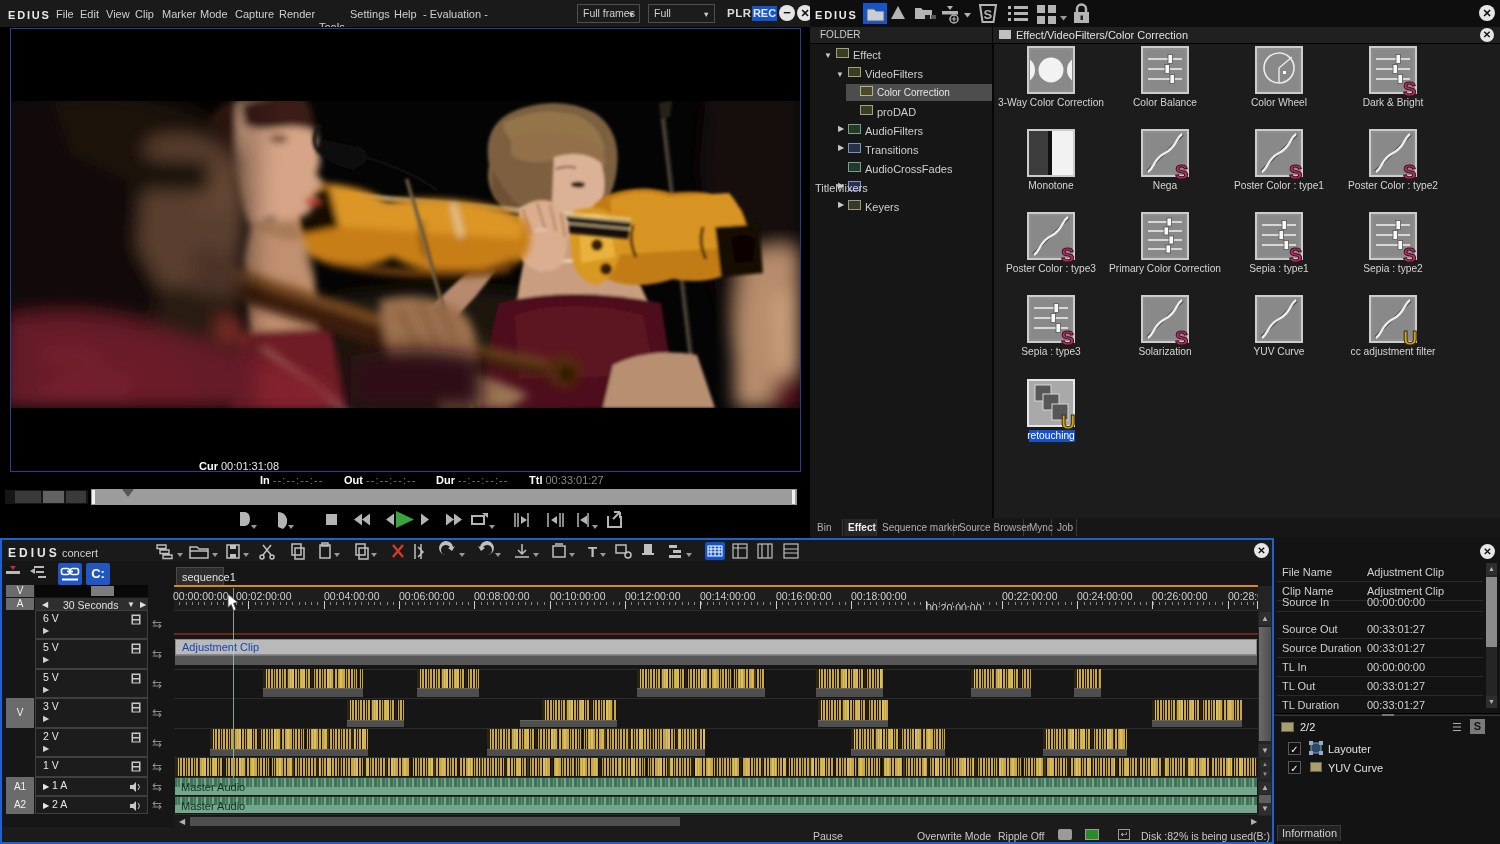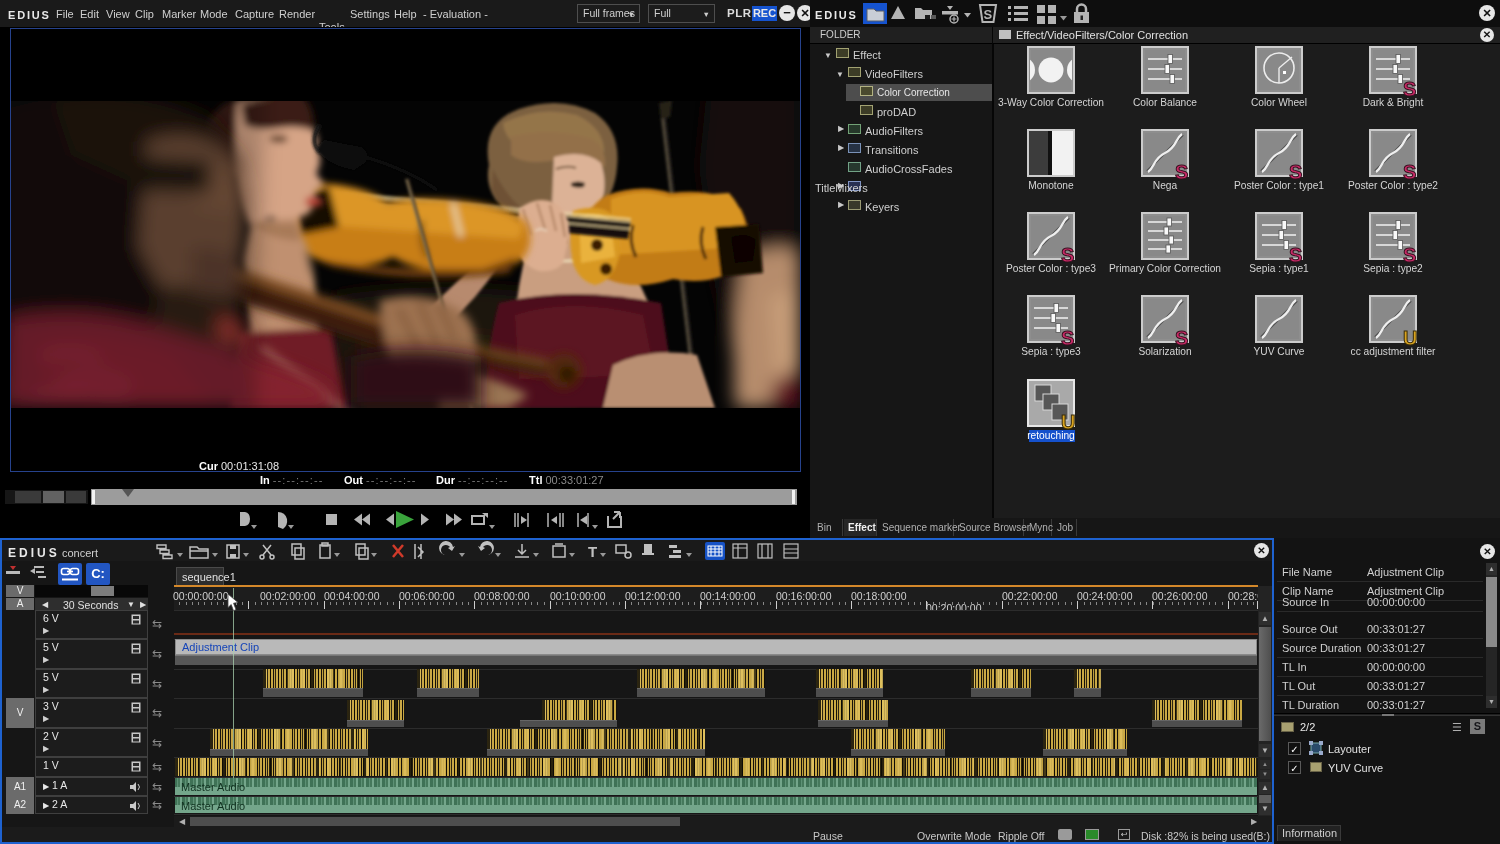--- a/index.html
+++ b/index.html
@@ -623,21 +623,21 @@
 <div class="sw" style="top:706px;">⇆</div>
 <div class="sw" style="top:736px;">⇆</div>
 <div class="sw" style="top:760px;">⇆</div>
 <div class="sw" style="top:780px;">⇆</div>
 <div class="sw" style="top:798px;">⇆</div>
 </div>
 
 <div class="abs" style="left:174px;top:585px;width:1084px;height:25px;background:#1d1d1d;border-top:2px solid #d4882a;"></div>
 <div id="rulerlabels" style="position:absolute;left:0;top:590px;height:12px;color:#cfcfcf;font-size:10.5px;">
         <span class="abs" style="left:173px;">00:00:00:00</span>
-        <span class="abs" style="left:260px;">00:02:00:00</span>
+        <span class="abs" style="left:236px;">00:02:00:00</span>
         <span class="abs" style="left:324px;">00:04:00:00</span>
         <span class="abs" style="left:399px;">00:06:00:00</span>
         <span class="abs" style="left:474px;text-align:center;">00:08:00:00</span>
         <span class="abs" style="left:550px;">00:10:00:00</span>
         <span class="abs" style="left:625px;">00:12:00:00</span>
         <span class="abs" style="left:700px;">00:14:00:00</span>
         <span class="abs" style="left:776px;">00:16:00:00</span>
         <span class="abs" style="left:851px;">00:18:00:00</span>
         <span class="abs" style="left:926px;margin-top:12px;">00:20:00:00</span>
         <span class="abs" style="left:1002px;">00:22:00:00</span>

